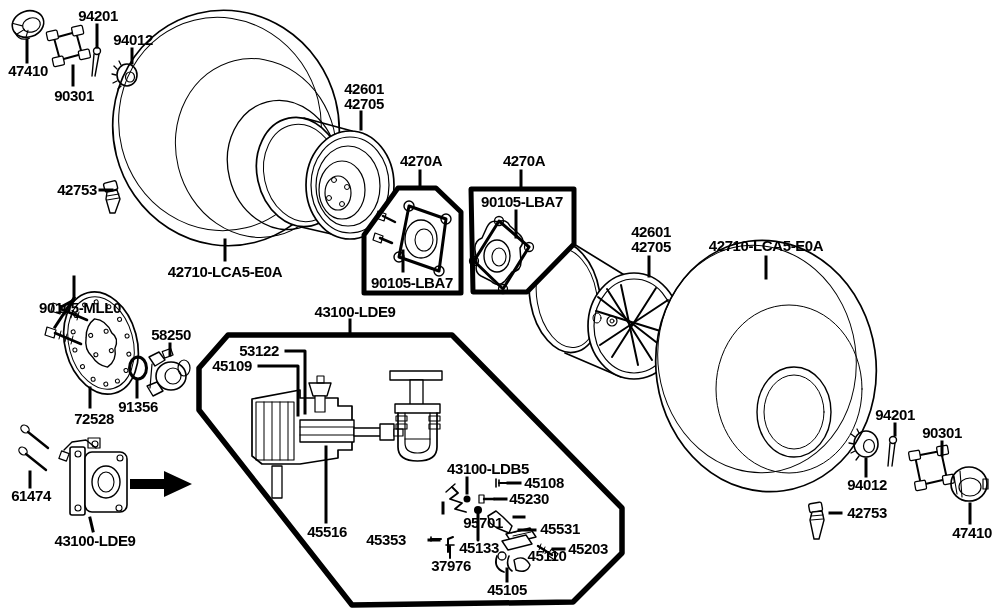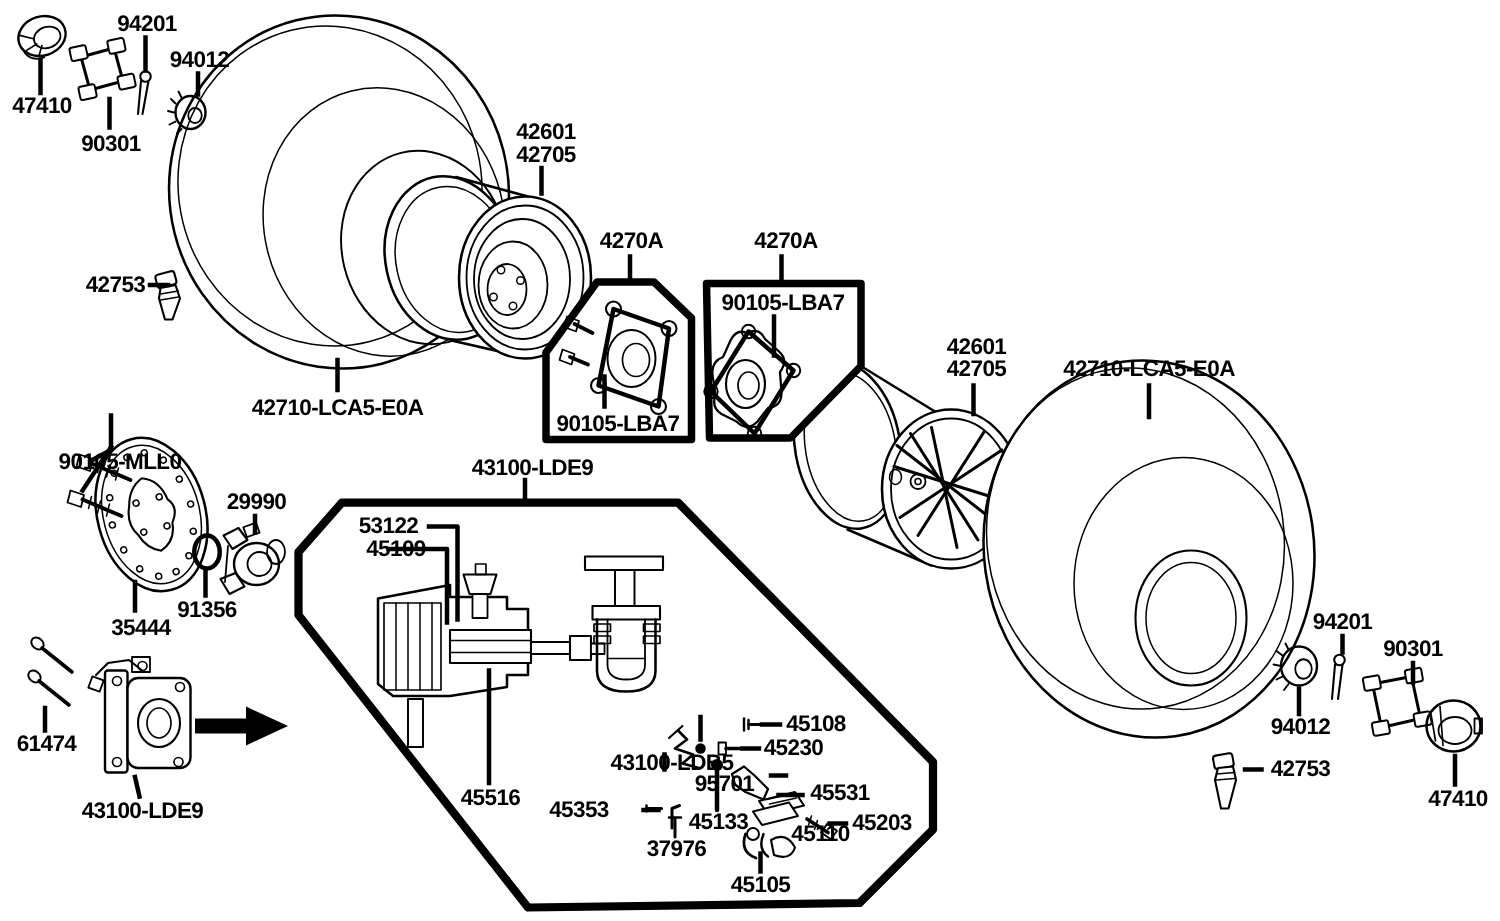--- a/index.html
+++ b/index.html
@@ -385,30 +385,30 @@
       <div class="plabel" style="left: 77px; top: 190px;">42753</div>
       <div class="plabel" style="left: 80px; top: 266px; margin-top: 42px;">90105-MLL0</div>
       <div class="plabel" style="left: 225px; top: 272px;">42710-LCA5-E0A</div>
       <div class="plabel" style="left: 421px; top: 161px;">4270A</div>
       <div class="plabel" style="left: 524px; top: 161px;">4270A</div>
       <div class="plabel" style="left: 522px; top: 202px;">90105-LBA7</div>
       <div class="plabel" style="left: 412px; top: 283px;">90105-LBA7</div>
       <div class="plabel" style="left: 651px; top: 239px;">42601
 42705</div>
       <div class="plabel" style="left: 766px; top: 246px;">42710-LCA5-E0A</div>
-      <div class="plabel" style="left: 171px; top: 335px;">29990</div>
+      <div class="plabel" style="left: 171px; top: 335px;">58250</div>
       <div class="plabel" style="left: 138px; top: 407px;">91356</div>
-      <div class="plabel" style="left: 94px; top: 419px;">35444</div>
+      <div class="plabel" style="left: 94px; top: 419px;">72528</div>
       <div class="plabel" style="left: 31px; top: 496px;">61474</div>
       <div class="plabel" style="left: 95px; top: 541px;">43100-LDE9</div>
       <div class="plabel" style="left: 355px; top: 312px;">43100-LDE9</div>
       <div class="plabel" style="left: 259px; top: 351px;">53122</div>
-      <div class="plabel" style="left: 232px; top: 366px; margin-left: 32px;">45109</div>
+      <div class="plabel" style="left: 232px; top: 366px;">45109</div>
       <div class="plabel" style="left: 327px; top: 532px;">45516</div>
-      <div class="plabel" style="left: 448px; top: 469px; margin-top: 40px;">43100-LDB5</div>
+      <div class="plabel" style="left: 488px; top: 469px;">43100-LDB5</div>
       <div class="plabel" style="left: 544px; top: 483px;">45108</div>
       <div class="plabel" style="left: 529px; top: 499px;">45230</div>
       <div class="plabel" style="left: 443px; top: 523px; margin-left: 40px;">95701</div>
       <div class="plabel" style="left: 547px; top: 516px; margin-top: 40px;">45110</div>
       <div class="plabel" style="left: 560px; top: 529px;">45531</div>
       <div class="plabel" style="left: 386px; top: 540px;">45353</div>
       <div class="plabel" style="left: 479px; top: 548px;">45133</div>
       <div class="plabel" style="left: 588px; top: 549px;">45203</div>
       <div class="plabel" style="left: 451px; top: 566px;">37976</div>
       <div class="plabel" style="left: 507px; top: 590px;">45105</div>

